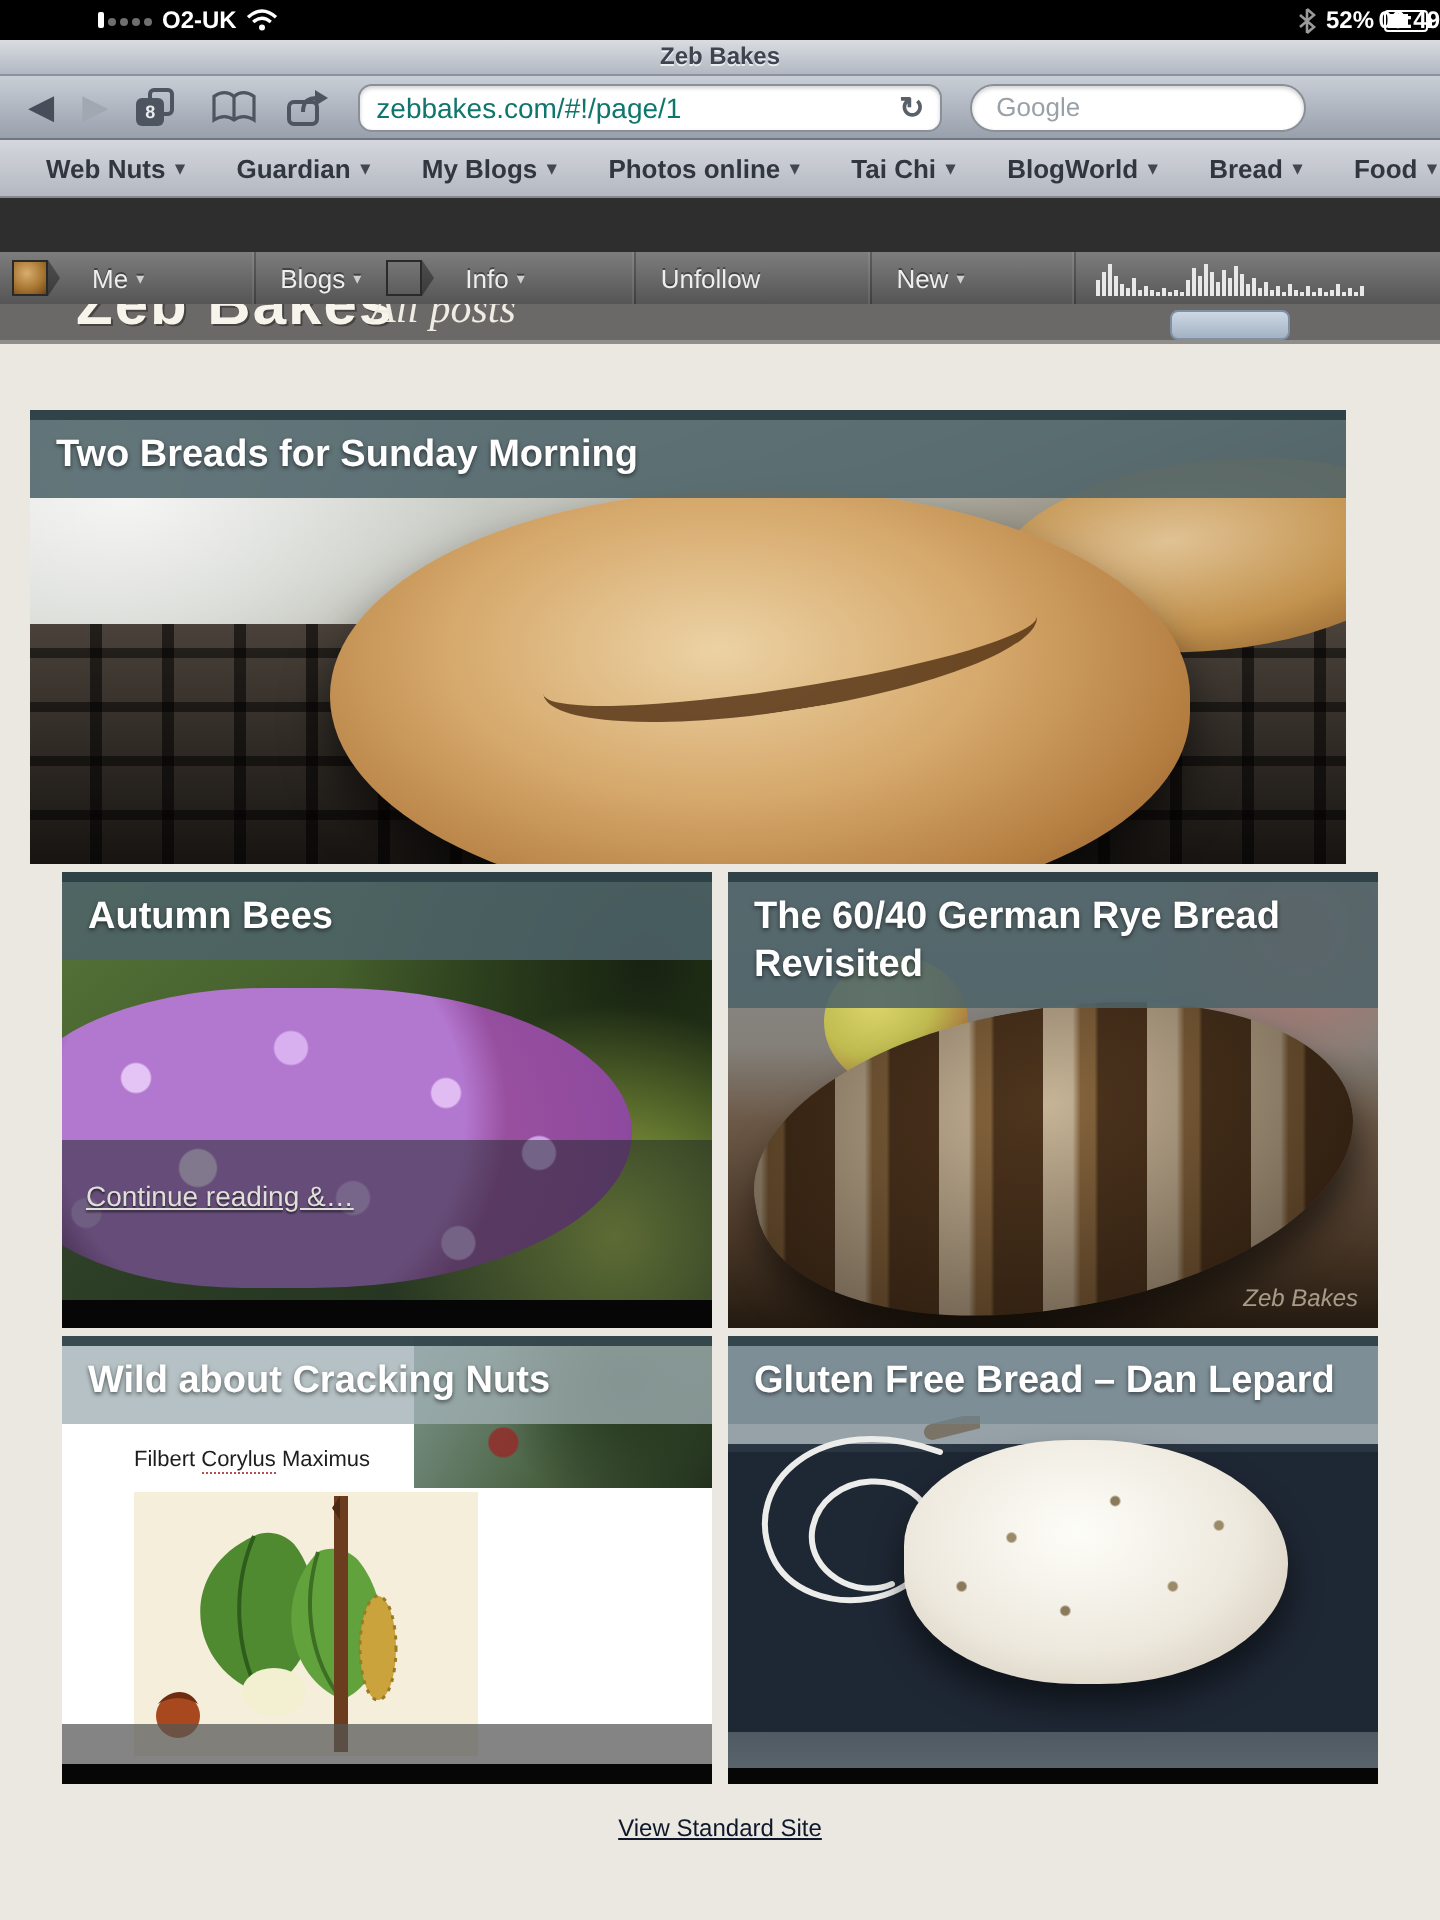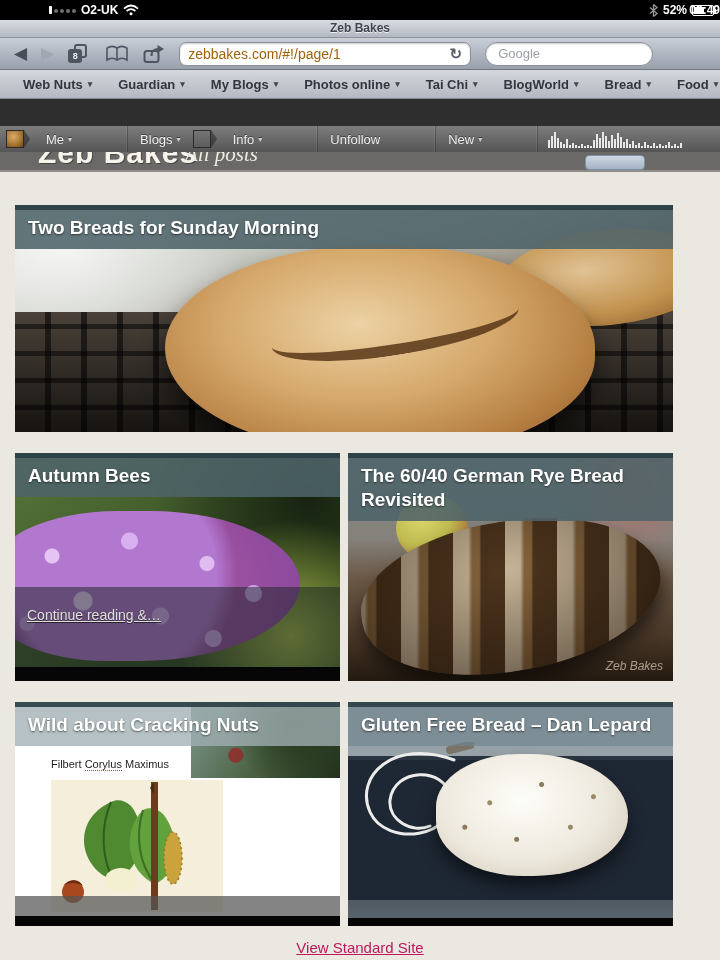--- a/index.html
+++ b/index.html
@@ -34,21 +34,21 @@
   .pages-icon { position:relative; width:23px; height:19px; }
   .pages-icon .pg-back { position:absolute; left:6px; top:0; width:13px; height:14px;
     border:2px solid #4e5560; border-radius:3px; }
   .pages-icon .pg-front { position:absolute; left:0; bottom:0; width:14px; height:14px;
     background:#4e5560; border-radius:3px; color:#e8eaee; font-size:9px; font-weight:bold;
     text-align:center; line-height:14px; }
   .icon-svg { display:block; }
   .url-field { flex:0 0 292px; height:24px; background:#fff; border:1px solid #8a8f98;
     border-radius:7px; display:flex; align-items:center; padding:0 8px;
     box-shadow:inset 0 1px 2px rgba(0,0,0,.2); }
-  .url-field input { flex:1; border:none; outline:none; font-size:14px; color:#a16207;
+  .url-field input { flex:1; border:none; outline:none; font-size:14px; color:#0f766e;
     font-family:"Liberation Sans",sans-serif; background:transparent; }
   .url-refresh { color:#5a6068; font-size:15px; font-weight:bold; }
   .search-field { flex:0 0 168px; height:24px; background:#fff; border:1px solid #8a8f98;
     border-radius:13px; padding:0 12px; box-shadow:inset 0 1px 2px rgba(0,0,0,.2); }
   .search-field input { width:100%; height:100%; border:none; outline:none; font-size:13px;
     color:#333; background:transparent; font-family:"Liberation Sans",sans-serif; }
   .search-field input::placeholder, .wp-search input::placeholder { color:#9aa0a8; opacity:1; }
 
   
   .bookmarks-bar { height:29px; background:linear-gradient(#d4d7dd,#b4b8c0);
@@ -92,21 +92,21 @@
 
   
   .content { padding:33px 15px 0; }
   .tile { position:relative; overflow:hidden; cursor:pointer; }
   .tile-band { position:absolute; left:0; right:0; top:0; background:rgba(77,99,105,.88);
     padding:11px 13px 9px; z-index:5; }
   .tile-band::before { content:""; position:absolute; left:0; right:0; top:0; height:5px;
     background:rgba(42,62,68,.9); }
   .tile-title { color:#fff; font-size:19px; font-weight:bold; line-height:1.25;
     text-shadow:0 1px 2px rgba(0,0,0,.55); }
-  .row { display:flex; gap:8px; margin-top:21px; }
+  .row { display:flex; gap:8px; margin-top:4px;justify-content:center; }
 
   
   .tile-large { width:658px; height:227px;
     background:linear-gradient(160deg,#e3e4e0 0%,#c8cbc4 28%,#aeaca0 45%,#6a5f4e 66%,#26221d 85%,#141210 100%); }
   .t1-rack { position:absolute; left:0; right:0; bottom:0; height:120px;
     background:
       repeating-linear-gradient(90deg, rgba(0,0,0,0) 0 30px, rgba(0,0,0,.55) 30px 36px),
       repeating-linear-gradient(0deg, rgba(0,0,0,0) 0 22px, rgba(0,0,0,.5) 22px 27px),
       linear-gradient(#4a423a,#171411); }
   .t1-loaf { position:absolute; left:150px; top:40px; width:430px; height:210px;
@@ -191,21 +191,21 @@
       radial-gradient(circle at 42% 70%, #8a7a5a 0 2px, transparent 3px),
       radial-gradient(circle at 82% 35%, #9a8a68 0 2px, transparent 3px),
       radial-gradient(circle at 15% 60%, #8a7a5a 0 2px, transparent 3px),
       radial-gradient(ellipse at 45% 38%, #fdfdf8 0%, #eee9de 55%, #cfc6b6 95%);
     box-shadow:0 10px 16px rgba(0,0,0,.5); }
   .t5-graybar { position:absolute; left:0; right:0; bottom:8px; height:18px;
     background:rgba(140,150,155,.45); z-index:5; }
 
   
   .site-footer { text-align:center; padding:13px 0 0; }
-  .site-footer a { color:#be185d; font-size:15px; }
+  .site-footer a { color:#0f172a; font-size:12px; }
 </style>
 </head>
 <body>
 
 <div class="screen">
 
   <div class="status-bar">
     <div class="sb-left">
       <span class="signal">
         <span class="bar"></span>

